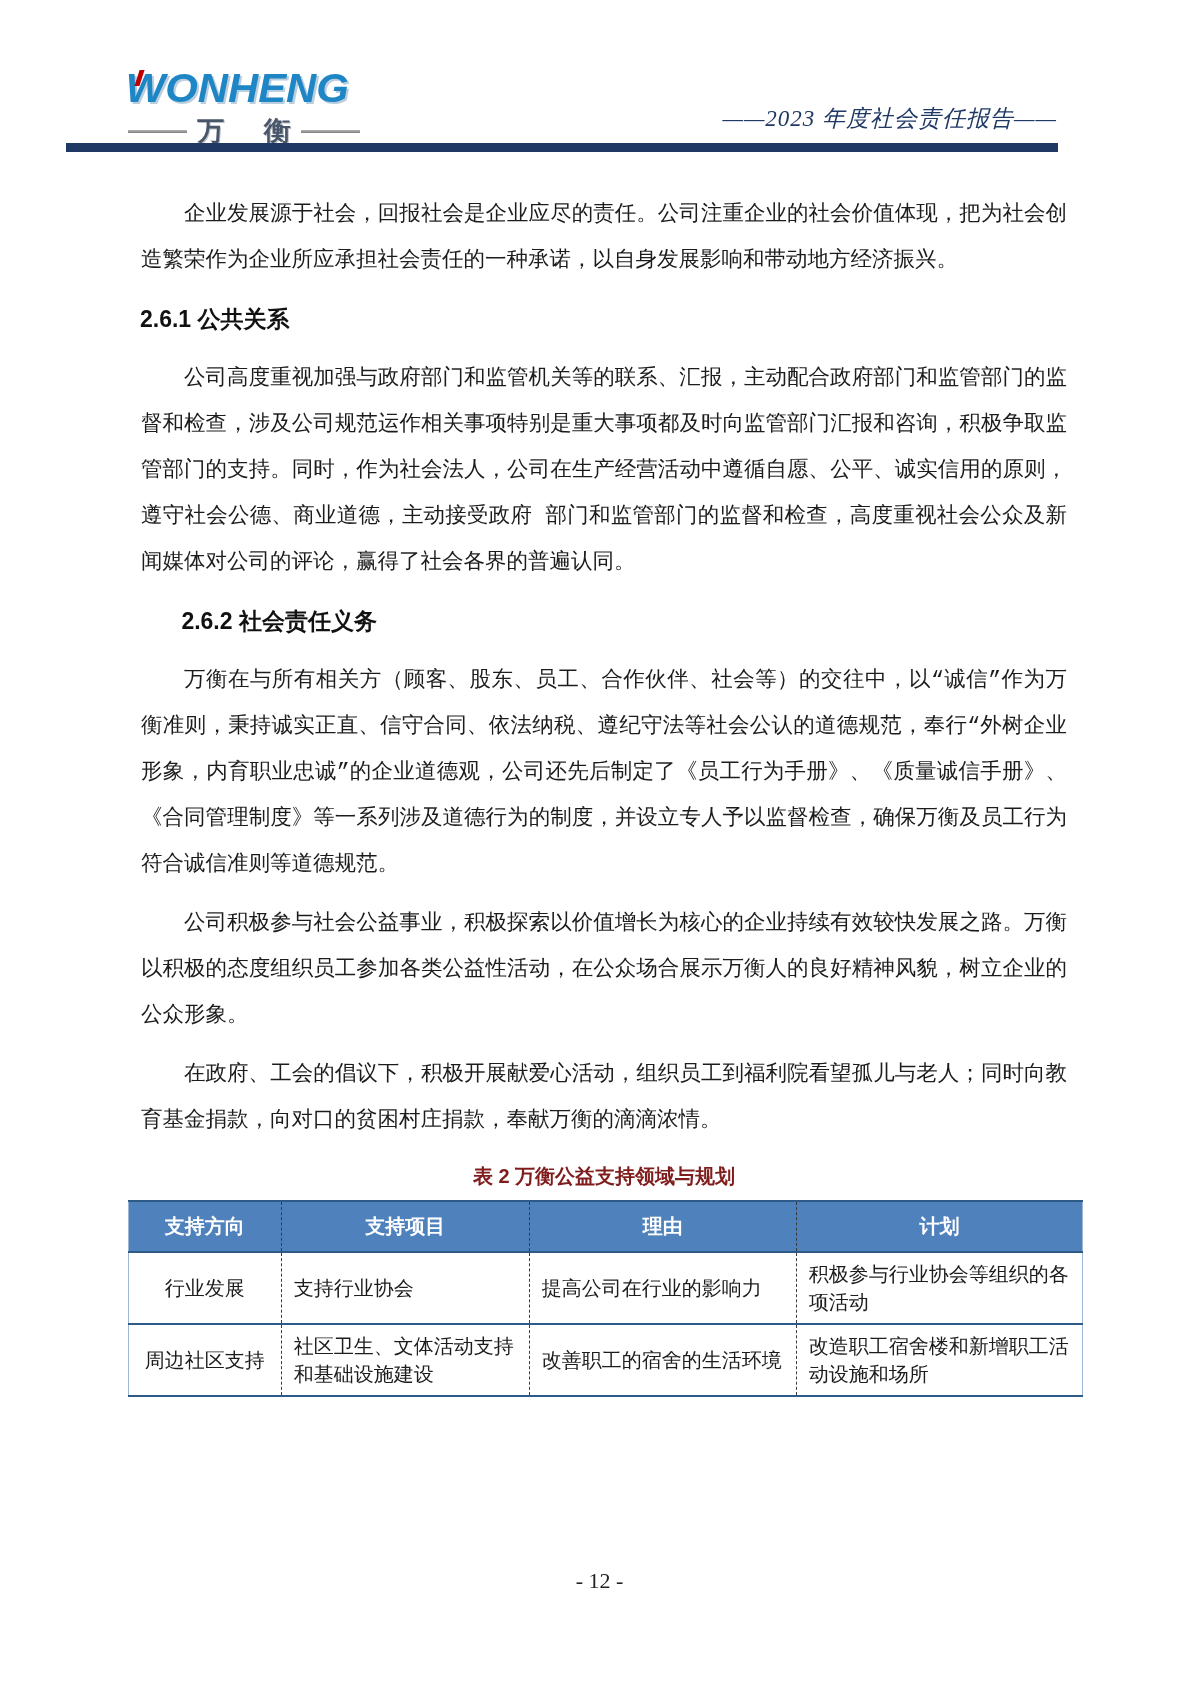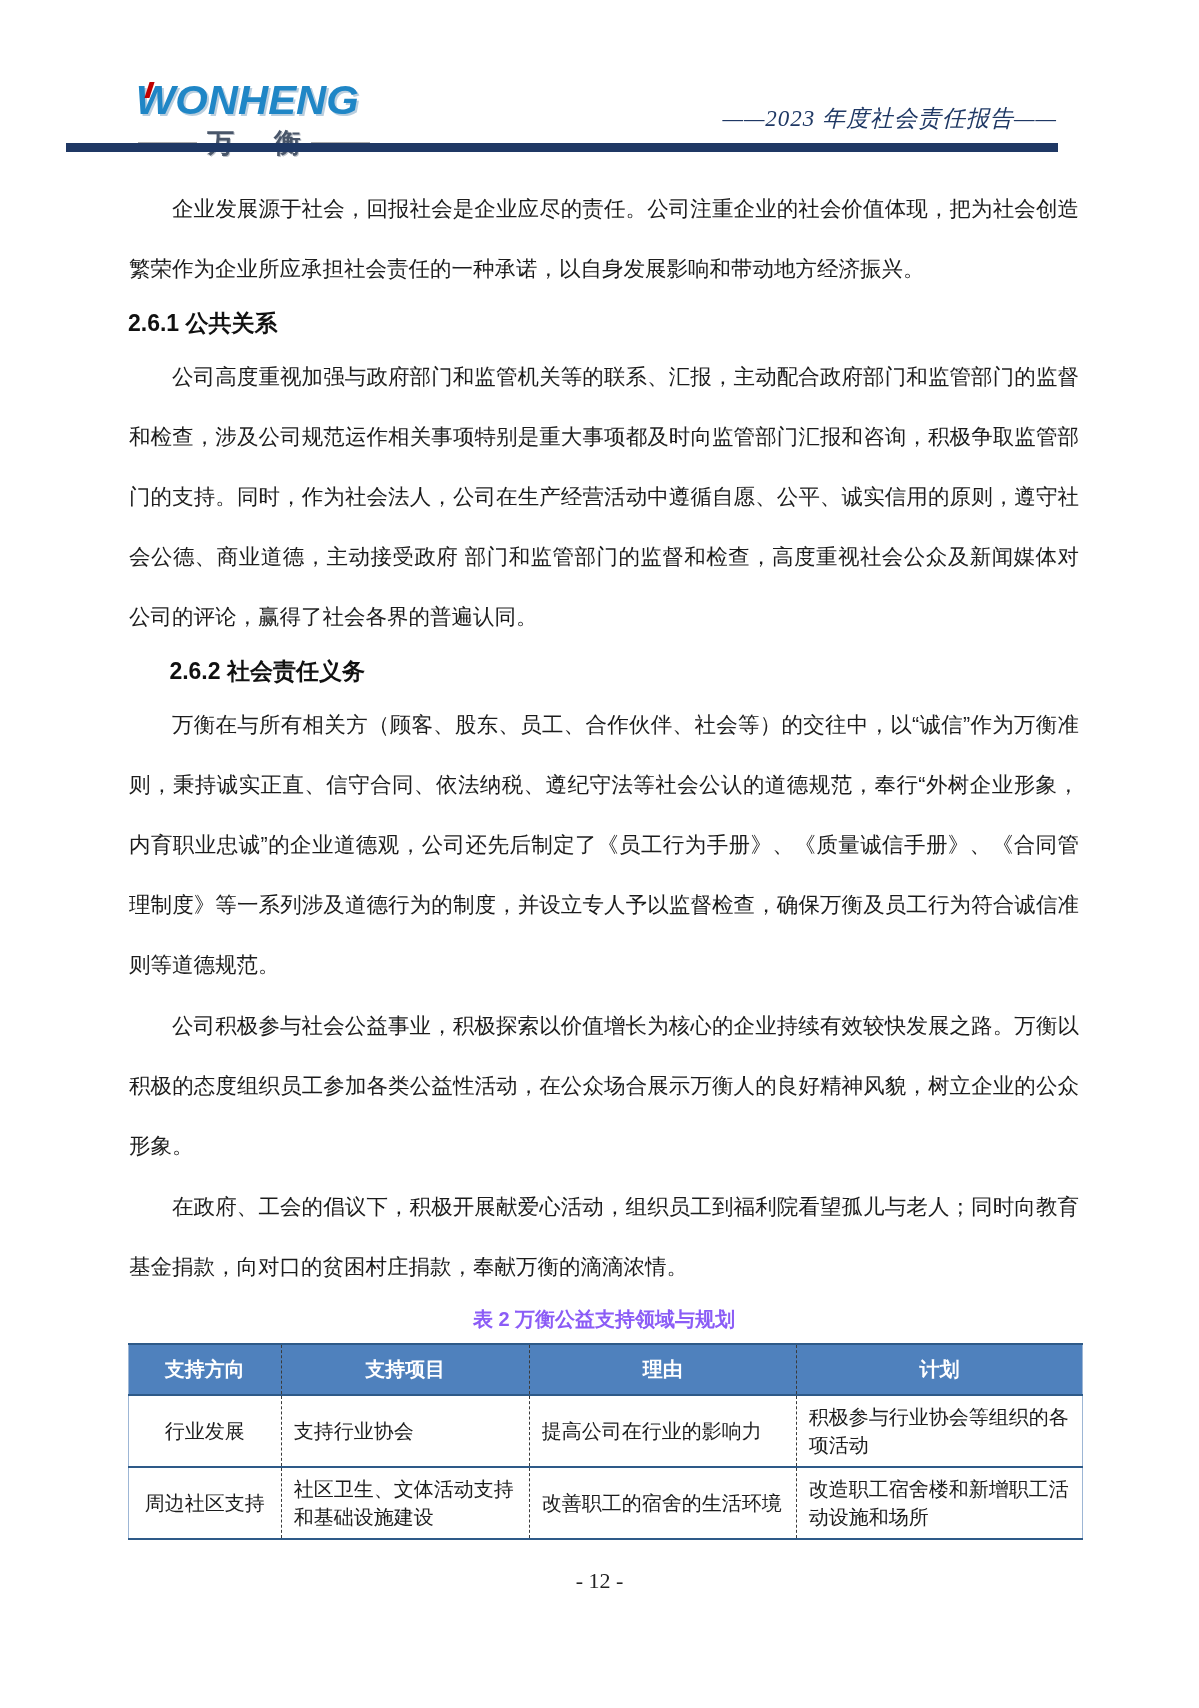--- a/index.html
+++ b/index.html
@@ -6,21 +6,21 @@
   body {
     width: 1199px; height: 1708px;
     background: #ffffff;
     font-family: "Liberation Serif", "DejaVu Serif", serif;
     color: #1c1c1c;
     overflow: hidden;
   }
   .page { position: relative; width: 1199px; height: 1708px; background: #fff; }
 
   
-  .logo { position: absolute; left: 128px; top: 80px; width: 236px; margin-left: 10px; }
+  .logo { position: absolute; left: 128px; top: 68px; width: 236px; }
   .logo-brand-wrap { position: relative; line-height: 1; }
   .logo-brand {
     font-family: "Liberation Sans", "DejaVu Sans", sans-serif;
     font-weight: bold; font-style: italic;
     font-size: 41px; letter-spacing: 0px;
     color: #1f86c6;
     text-shadow: 2px 2px 0 rgba(130,165,195,0.55);
     display: inline-block; transform: scaleX(1.02);
   }
   .logo-red-mark {
@@ -45,37 +45,37 @@
     white-space: nowrap;
   }
   .header-rule {
     position: absolute; left: 66px; top: 143px;
     width: 992px; height: 9px; background: #1f3864;
   }
 
   
   .content { position: absolute; left: 128px; top: 178px; width: 952px; }
   .content p {
-    margin: 1px; font-size: 21.5px; line-height: 60px;
+    margin: 13px; font-size: 21.5px; line-height: 46px;
     text-align: justify; text-indent: 2em;
-    font-family: Liberation Sans, sans-serif;
+    font-family: Liberation Mono, monospace;
   }
   .content h2 {
-    margin: 0; font-size: 23px; line-height: 46px; font-weight: bold;
+    margin: 12px; font-size: 23px; line-height: 46px; font-weight: bold;
     font-family: "Liberation Sans", "DejaVu Sans", sans-serif;
     color: #111;
   }
   .h-indent { text-indent: 1.8em; }
 
   
   .table-caption {
     margin-top: 2px;
     text-align: center; font-weight: bold; font-size: 20px; line-height: 40px;
     font-family: "Liberation Sans", "DejaVu Sans", sans-serif;
-    color: #8b5cf6;
+    color: #7f1d1d;
   }
   table.support {
     width: 955px; border-collapse: collapse; margin-top: 4px; table-layout: fixed;
     border-left: 1px solid #9db6d5; border-right: 1px solid #9db6d5;
     border-bottom: 2px solid #2e5a88;
   }
   table.support th {
     background: #4f81bd; color: #ffffff;
     font-family: "Liberation Sans", "DejaVu Sans", sans-serif;
     font-weight: bold; font-size: 20px;

